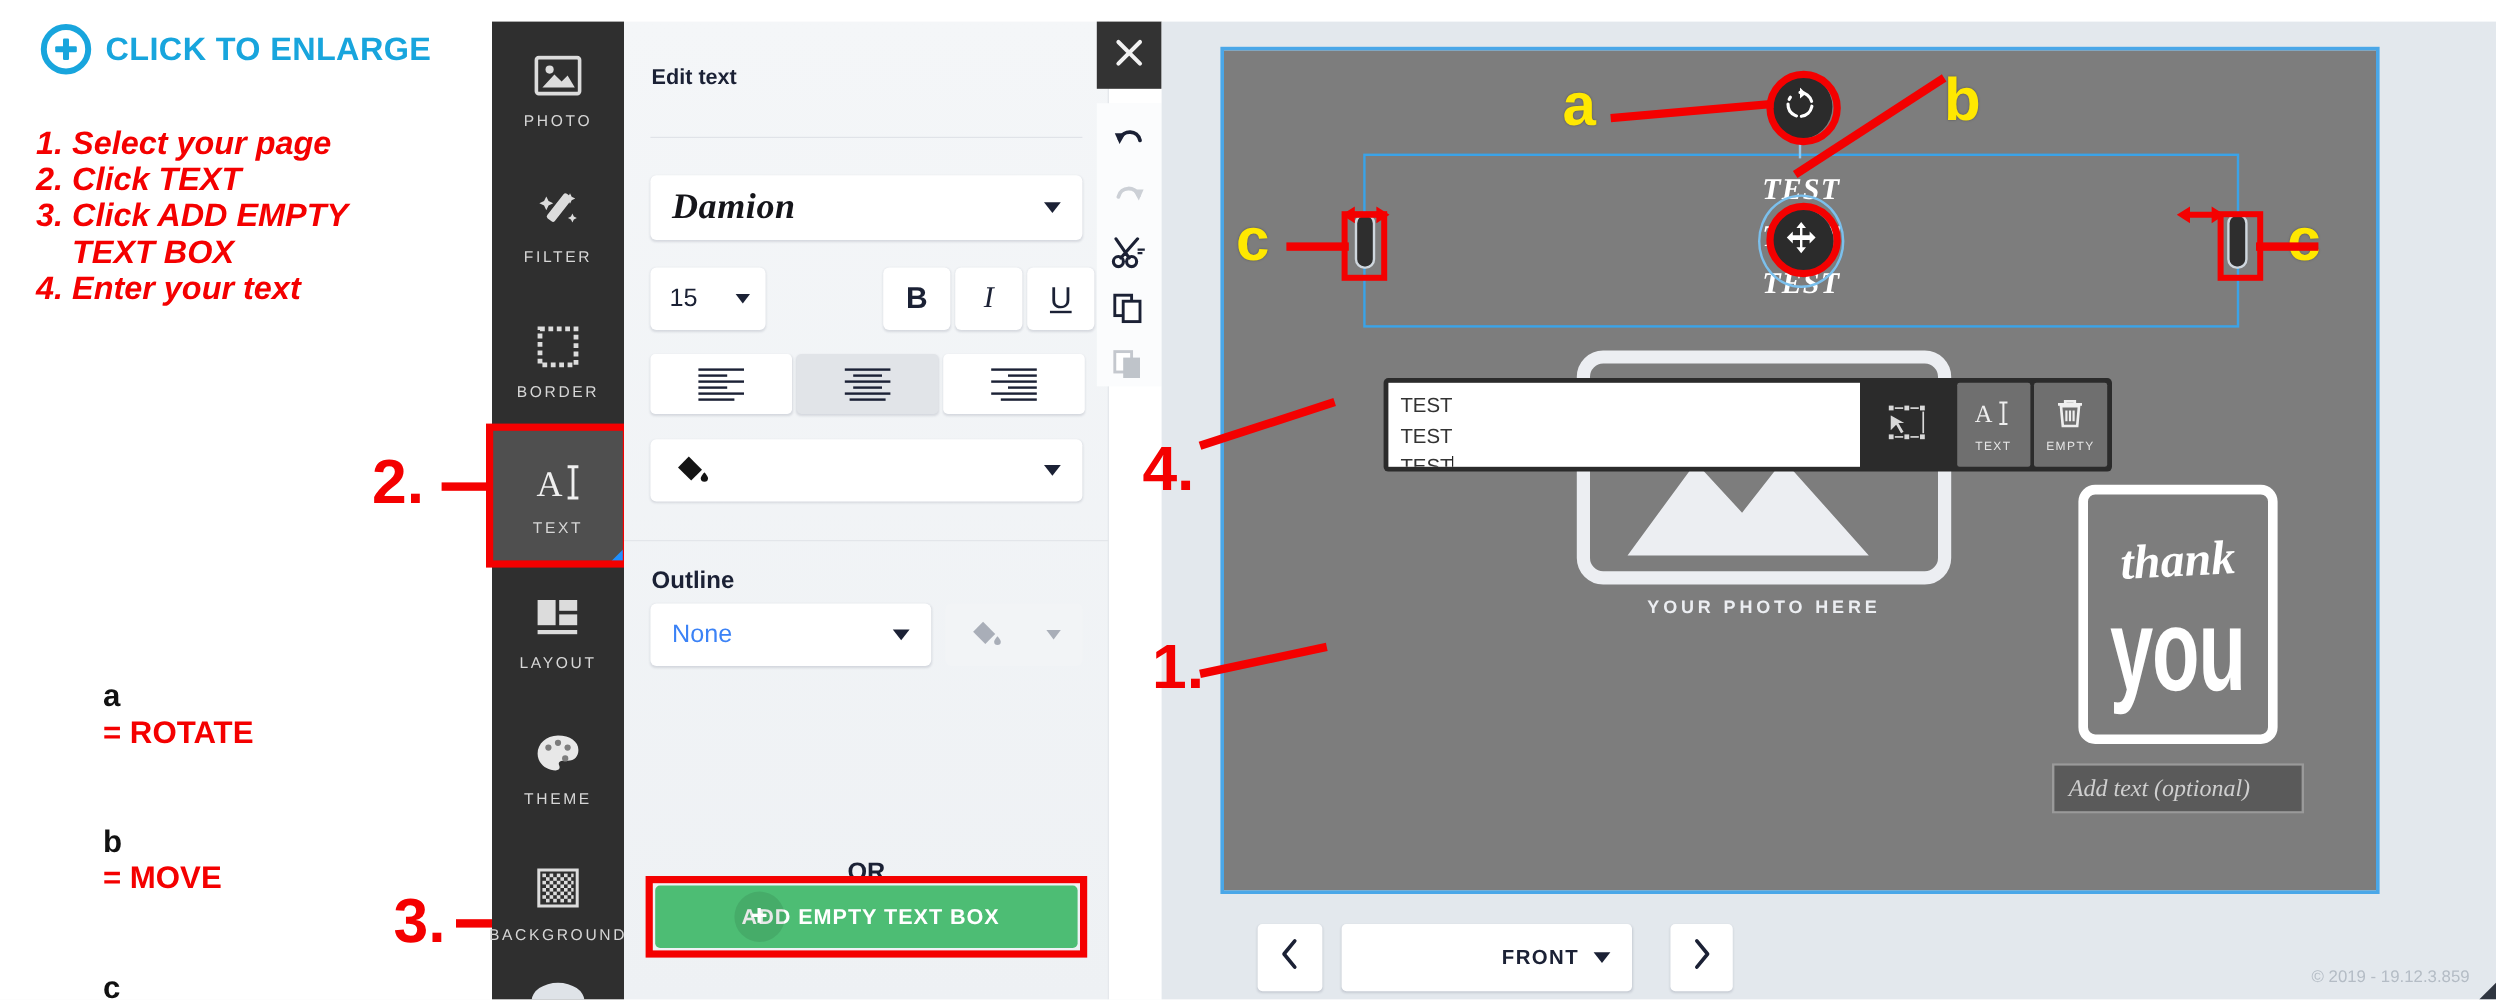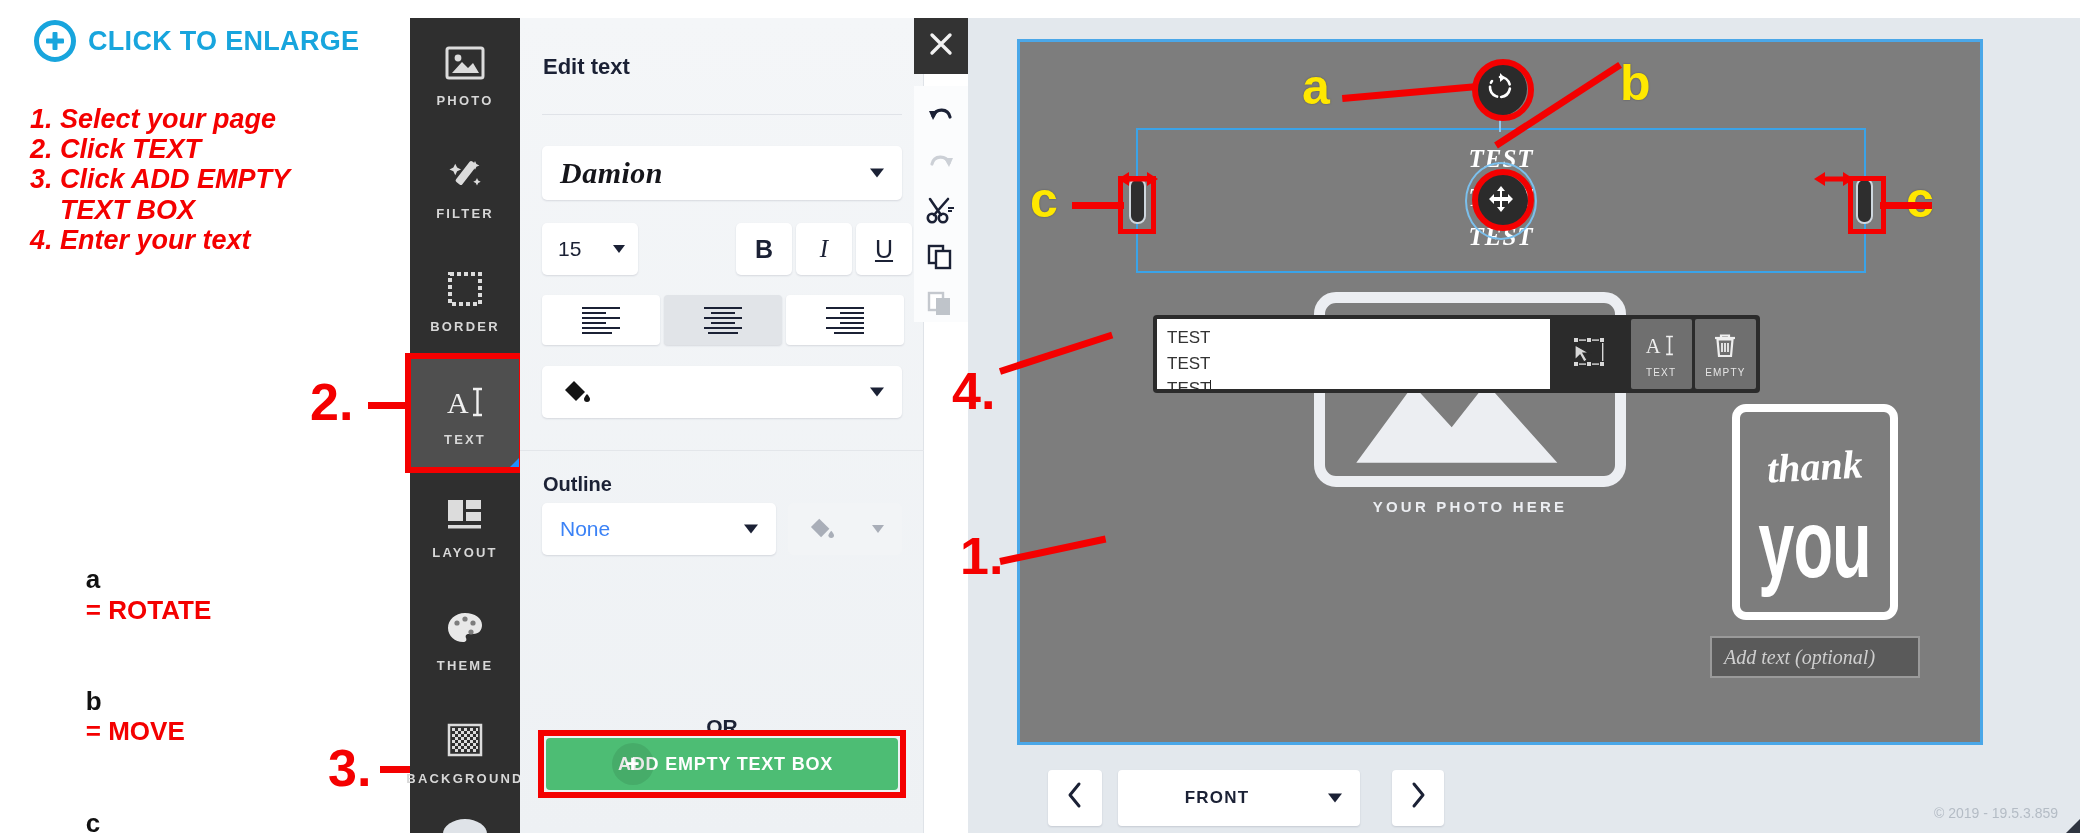--- a/index.html
+++ b/index.html
@@ -40,21 +40,21 @@
   
   #icon-sidebar {
     position: absolute; left: 410px; top: 18px; width: 110px; height: 815px;
     background: #2f2f2f;
   }
   .side-item {
     position: relative; height: 113px; display: flex; flex-direction: column;
     align-items: center; justify-content: center; gap: 9px; color: #d7d7d7;
   }
   .side-item.active { background: #4f4f4f; }
-  .side-label { font-size: 13px; letter-spacing: 2.2px; font-weight: 700; }
+  .side-label { font-size: 13px; letter-spacing: 2.2px; font-weight: 400; }
   .side-ico { width: 46px; height: 42px; display: flex; align-items: center; justify-content: center; }
   .side-ico svg { display: block; }
   .active-corner {
     position: absolute; right: 0; bottom: 0; width: 0; height: 0;
     border-left: 13px solid transparent; border-bottom: 13px solid #1e90ff;
   }
   #sidebar-bottom-arc {
     position: absolute; left: 50%; bottom: -16px; transform: translateX(-50%);
     width: 44px; height: 30px; border-radius: 50%; background: #dfe3e8;
   }
@@ -63,21 +63,21 @@
     position: absolute; left: 405px; top: 353px; width: 120px; height: 120px;
     border: 6px solid #f40000; pointer-events: none;
   }
 
   
   #edit-panel {
     position: absolute; left: 520px; top: 18px; width: 404px; height: 815px;
     background: linear-gradient(180deg,#f4f6f8 0%, #eef1f4 100%);
     border-right: 1px solid #dfe3e8;
   }
-  #panel-title { position: absolute; left: 23px; top: 36px; font-size: 22px; font-weight: bold; color: #1b2135; }
+  #panel-title { position: absolute; left: 23px; top: 36px; font-size: 18px; font-weight: bold; color: #1b2135; }
   #panel-divider { position: absolute; left: 22px; top: 96px; width: 360px; height: 1px; background: #e0e3e8; }
 
   .ctl { position: absolute; background: #fff; border-radius: 5px; box-shadow: 0 1px 2px rgba(20,30,60,.13); }
   .ctl-caret {
     position: absolute; right: 18px; top: 50%; transform: translateY(-50%);
     width: 0; height: 0; border-left: 7px solid transparent; border-right: 7px solid transparent;
     border-top: 9px solid #1b2135;
   }
   .ctl-caret.muted { border-top-color: #a9aeb8; border-left-width: 6px; border-right-width: 6px; border-top-width: 8px; }
 
@@ -259,21 +259,21 @@
     display: flex; align-items: center; justify-content: center; color: #1b2135; font-size: 26px;
   }
   #nav-prev { left: 80px; top: 752px; width: 54px; height: 56px; }
   #nav-next { left: 424px; top: 752px; width: 52px; height: 56px; }
   #side-select {
     position: absolute; left: 150px; top: 752px; width: 242px; height: 56px;
     background: #fff; border-radius: 4px; box-shadow: 0 1px 2px rgba(20,30,60,.14);
   }
   #side-value {
     position: absolute; left: 0; top: 50%; transform: translateY(-50%); width: 100%;
-    text-align: center; font-size: 17px; font-weight: bold; letter-spacing: 1.2px; color: #1b2135;
+    text-align: right; font-size: 17px; font-weight: bold; letter-spacing: 1.2px; color: #1b2135;
     padding-right: 44px;
   }
   #copyright {
     position: absolute; right: 22px; bottom: 12px; font-size: 14px; color: #b4bcc5;
   }
   #canvas-corner {
     position: absolute; right: 0; bottom: 0; width: 0; height: 0;
     border-left: 14px solid transparent; border-bottom: 14px solid #2f3540;
   }
 </style>
@@ -712,21 +712,21 @@
       <span class="ctl-caret"></span>
     </div>
     <div class="nav-btn" id="nav-next">
       <span>
         <svg width="18" height="28" viewBox="0 0 18 28">
             <path d="M5 3 L14 14 L5 25" stroke="#1b2135" stroke-width="3" fill="none" stroke-linecap="round" stroke-linejoin="round"></path>
           </svg>
       </span>
     </div>
 
-    <div id="copyright">© 2019 - 19.5.3.859</div>
+    <div id="copyright">© 2019 - 19.12.3.859</div>
     <div id="canvas-corner"></div>
   </div>
 
   <div class="big-num" style="left:952px; top:365px; z-index:30;">4.</div>
   <div class="red-line" style="left:1000px; top:368px; width:118px; height:7px; transform:rotate(-18deg); transform-origin:left center; z-index:30;"></div>
 
   <div class="big-num" style="left:960px; top:530px; z-index:30;">1.</div>
   <div class="red-line" style="left:1000px; top:558px; width:108px; height:7px; transform:rotate(-12deg); transform-origin:left center; z-index:30;"></div>
 
 </div>

